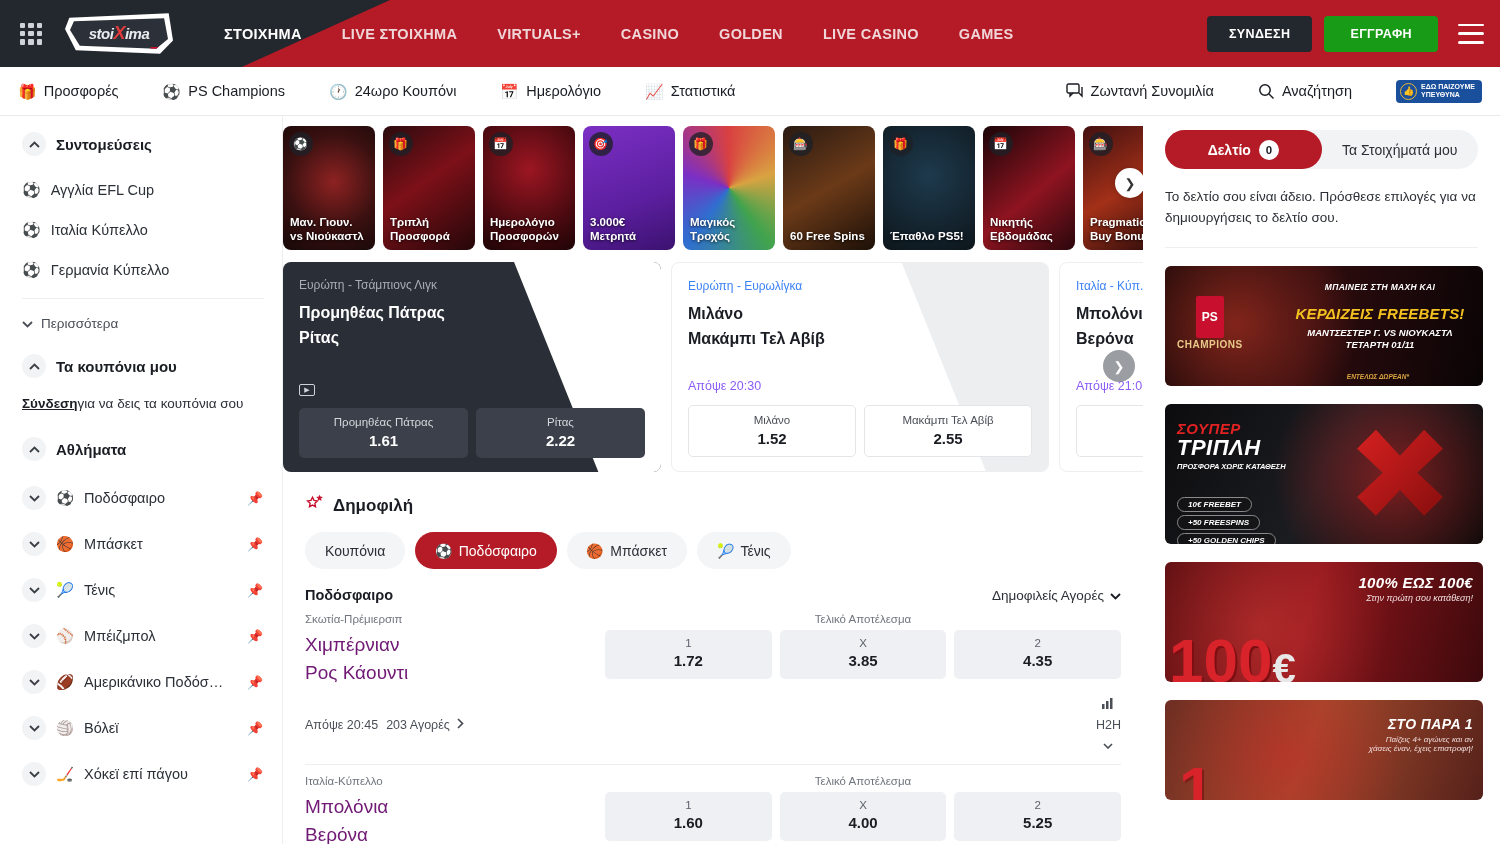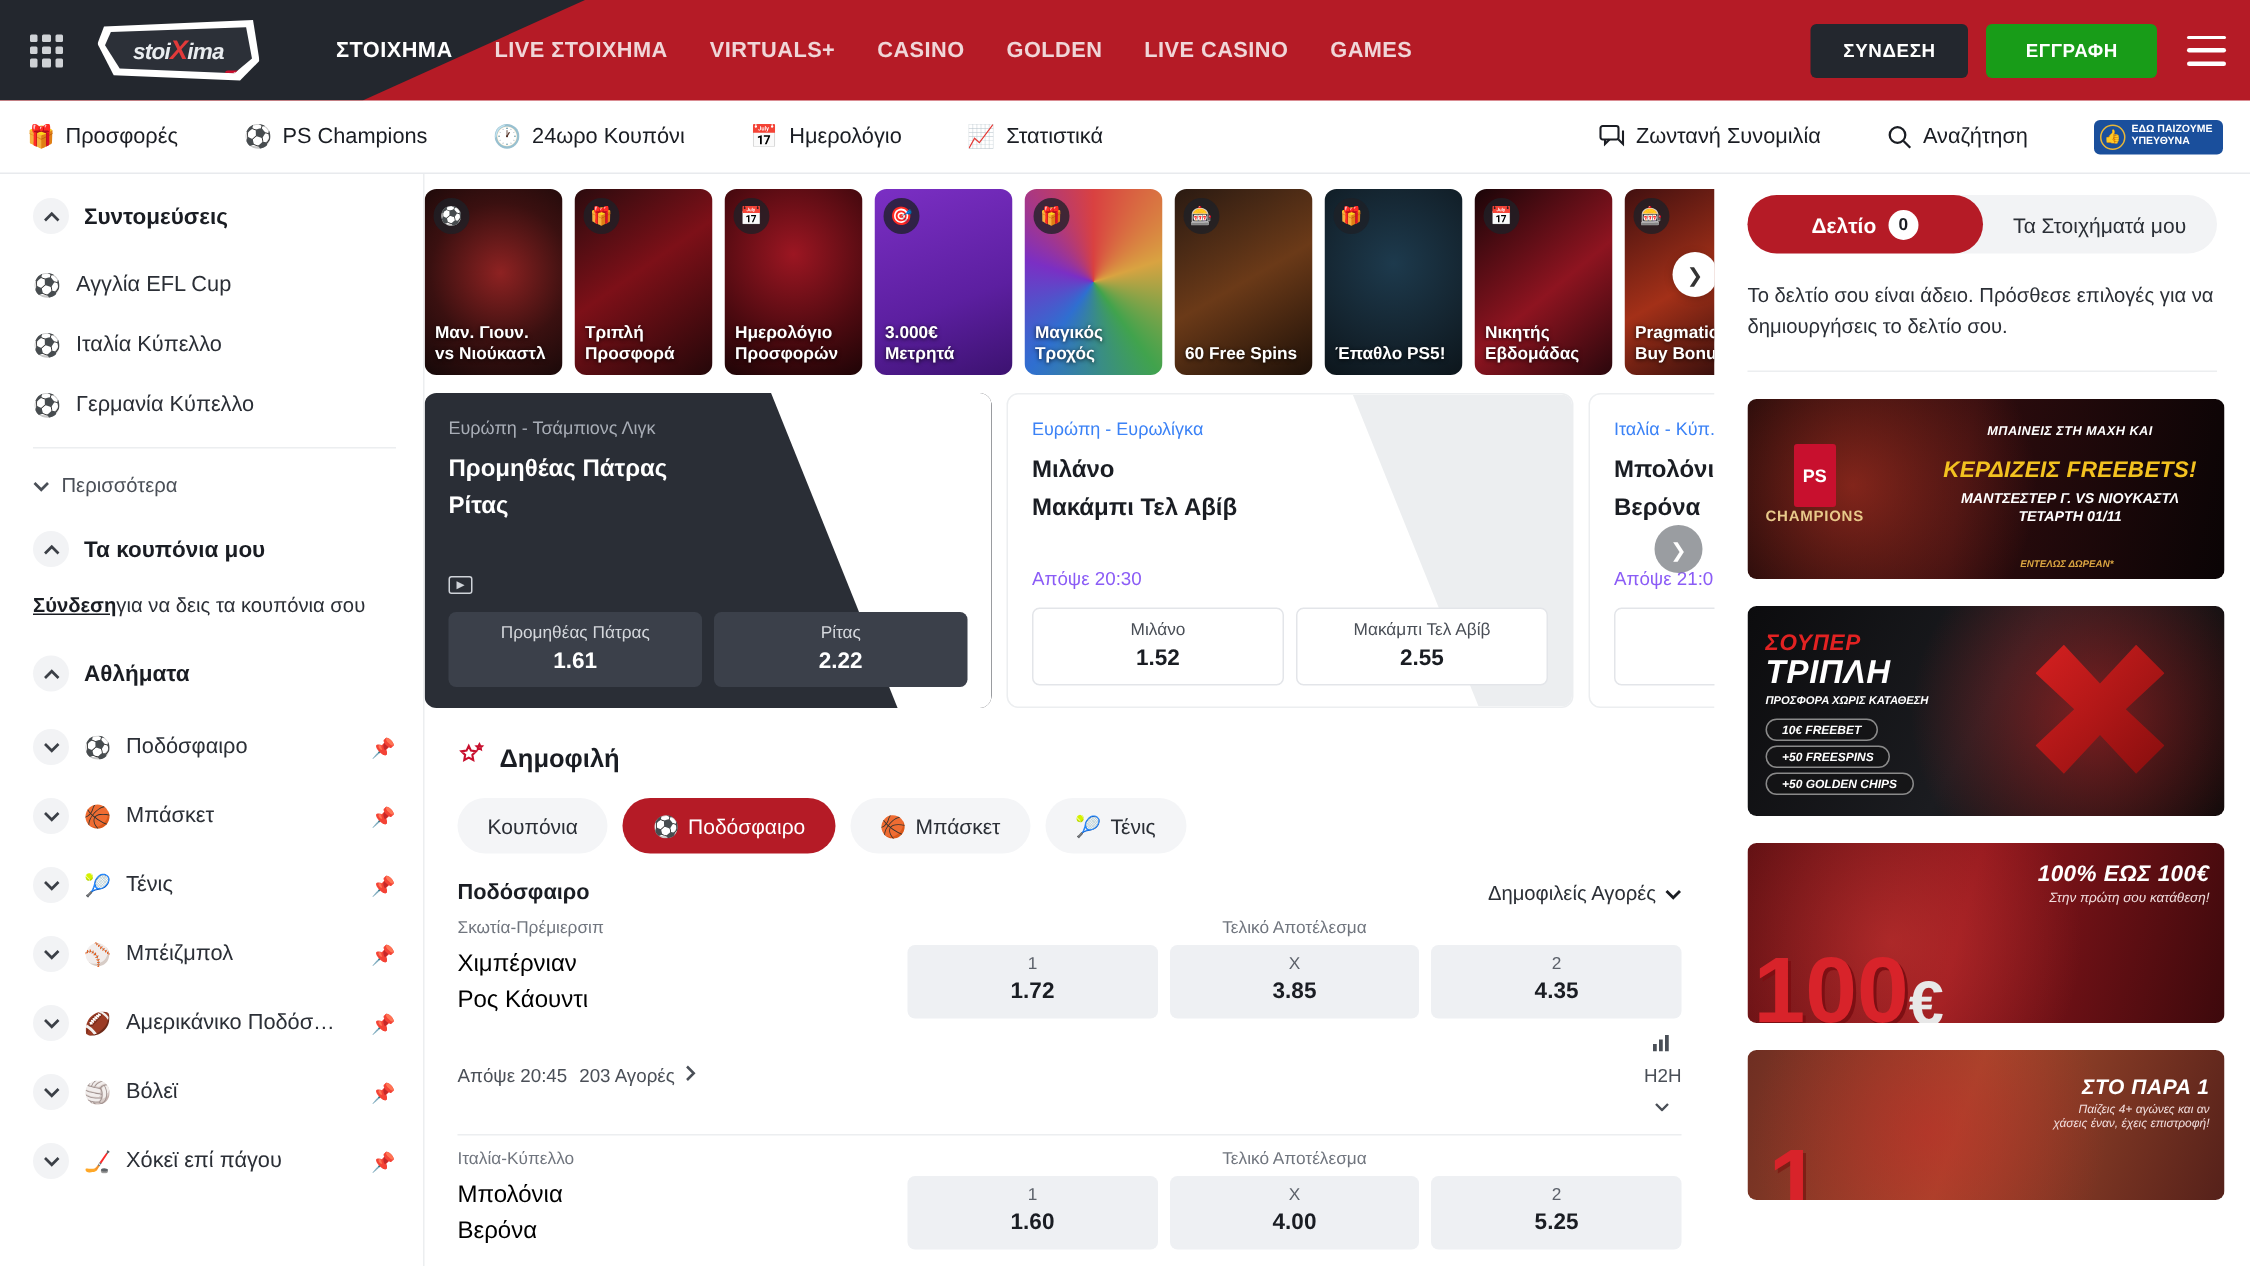--- a/index.html
+++ b/index.html
@@ -63,21 +63,21 @@
     color: #e9ecef; letter-spacing: -0.5px;
   }
   .logo-x { color: #e23a3a; font-size: 18px; }
   .logo-gr {
     position: absolute; right: 3px; bottom: -3px;
     background: #c8102e; color: #fff; font-size: 7px;
     font-weight: bold; padding: 0 3px; border-radius: 2px;
   }
   .main-nav {
     position: relative; z-index: 3;
-    display: flex; align-items: center; gap: 28px;
+    display: flex; align-items: center; gap: 40px;
     margin-left: 50px;
   }
   .main-nav a {
     color: #f0d6d8; font-size: 14.5px; font-weight: bold;
     letter-spacing: .3px; text-decoration: none; cursor: pointer;
     white-space: nowrap;
   }
   .main-nav a.active { color: #ffffff; }
   .header-right {
     position: relative; z-index: 3;
@@ -259,21 +259,21 @@
   .pop-markets {
     margin-left: auto; font-size: 13.5px; font-weight: normal;
     color: #2b2f36; display: flex; align-items: center; gap: 6px; cursor: pointer;
   }
 
   
   .mrow { padding: 10px 0 0; border-bottom: 1px solid #eceef0; }
   .mrow-top { display: flex; }
   .mrow-left { width: 300px; }
   .m-league { font-size: 11.5px; color: #70757e; margin-bottom: 6px; }
-  .m-team { font-size: 16px; color: #000000; line-height: 1.48; cursor: pointer; }
+  .m-team { font-size: 19px; color: #701a75; line-height: 1.48; cursor: pointer; }
   .mrow-right { flex: 1; display: flex; flex-direction: column; }
   .m-mkt { font-size: 11.5px; color: #70757e; text-align: center; margin-bottom: 5px; }
   .m-odds { display: flex; gap: 8px; }
   .m-odd {
     flex: 1; background: #eef0f3; border-radius: 5px;
     padding: 7px 4px 10px; text-align: center; cursor: pointer;
   }
   .m-odd .lb { font-size: 11.5px; color: #5c616a; margin-bottom: 3px; }
   .m-odd .vv { font-size: 15px; font-weight: bold; color: #1a1d23; }
   .mrow-bot {
@@ -855,21 +855,21 @@
       <div class="bn-art" style="background:linear-gradient(120deg,#0c0c0e 0%,#1b1c20 50%,#090909 100%)"></div>
       <div class="bn-art" style="background:radial-gradient(circle at 72% 52%,rgba(225,40,40,.5) 0%,rgba(0,0,0,0) 50%)"></div>
       <div style="position:absolute;right:40px;top:26px;width:86px;height:86px;z-index:2;
         background:linear-gradient(135deg,#e02020,#8c0d0d);border-radius:14px;
         clip-path:polygon(22% 0,50% 30%,78% 0,100% 22%,70% 50%,100% 78%,78% 100%,50% 70%,22% 100%,0 78%,30% 50%,0 22%);
         opacity:.92"></div>
       <div class="bn-txt" style="left:12px;top:16px">
         <div style="color:#e22222;font-size:15px;font-weight:bold;font-style:italic;letter-spacing:.5px">ΣΟΥΠΕΡ</div>
         <div style="color:#fff;font-size:22px;font-weight:bold;font-style:italic;letter-spacing:.5px;line-height:1">ΤΡΙΠΛΗ</div>
         <div style="color:#fff;font-size:7.5px;font-weight:bold;font-style:italic;margin-top:3px">ΠΡΟΣΦΟΡΑ ΧΩΡΙΣ ΚΑΤΑΘΕΣΗ</div>
-        <div style="margin-top:5px">
+        <div style="margin-top:22px">
           <div style="border:1px solid #8a8a8a;border-radius:9px;color:#fff;font-size:8px;font-weight:bold;font-style:italic;padding:2px 10px;margin-bottom:3px;display:inline-block;background:rgba(20,20,22,.75)">10€ FREEBET</div>
           <div style="border:1px solid #8a8a8a;border-radius:9px;color:#fff;font-size:8px;font-weight:bold;font-style:italic;padding:2px 10px;margin-bottom:3px;display:block;background:rgba(20,20,22,.75);width:fit-content">+50 FREESPINS</div>
           <div style="border:1px solid #8a8a8a;border-radius:9px;color:#fff;font-size:8px;font-weight:bold;font-style:italic;padding:2px 10px;display:block;background:rgba(20,20,22,.75);width:fit-content">+50 GOLDEN CHIPS</div>
         </div>
       </div>
     </div>
 
     <div class="banner" style="height:120px">
       <div class="bn-art" style="background:linear-gradient(105deg,#5d0f12 0%,#8e161c 45%,#3d090c 100%)"></div>
       <div class="bn-art" style="background:radial-gradient(circle at 30% 55%,rgba(255,80,70,.35) 0%,rgba(0,0,0,0) 55%)"></div>

